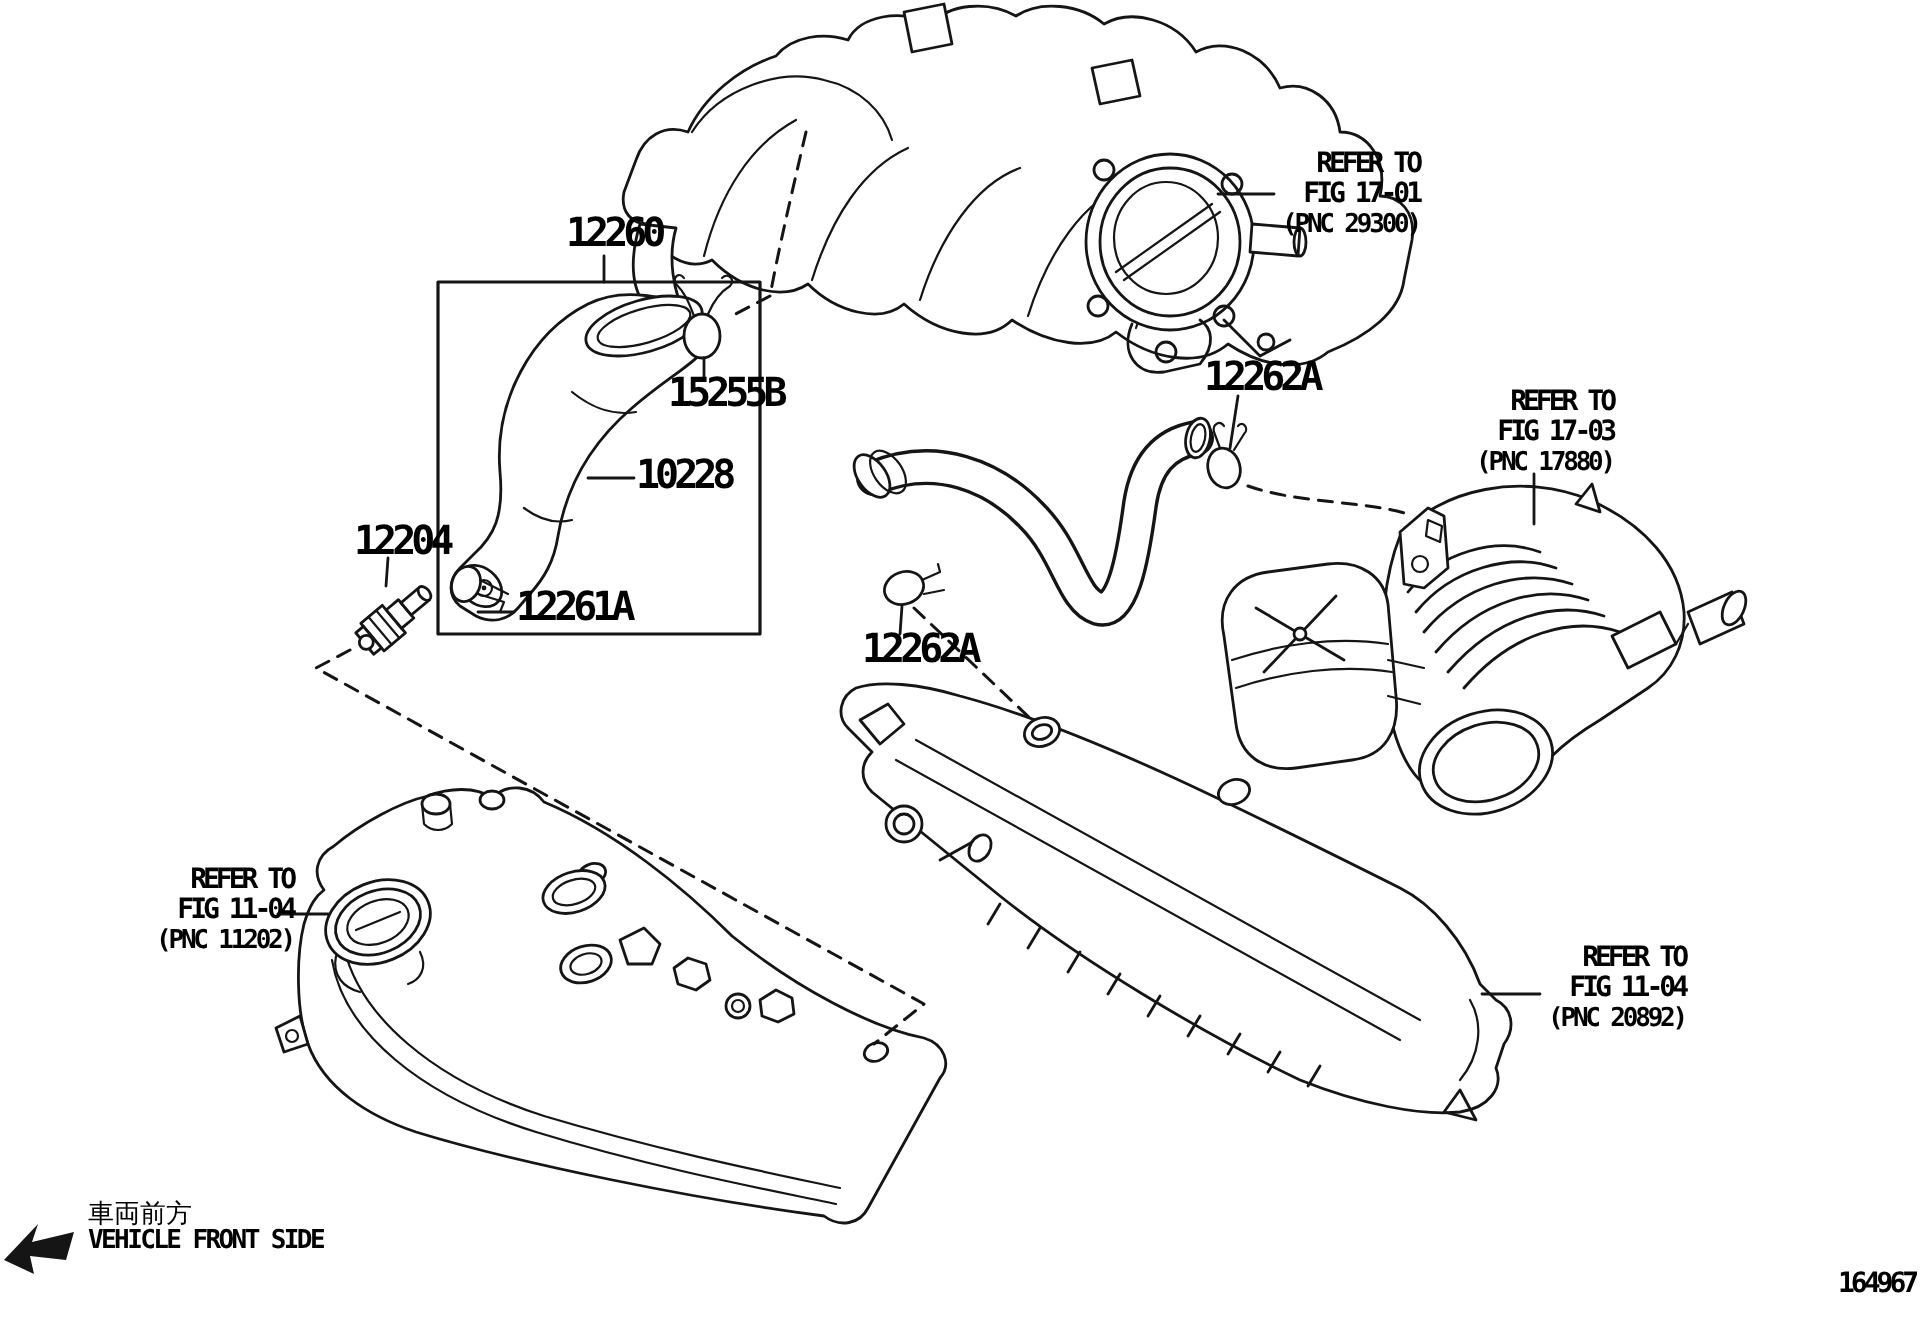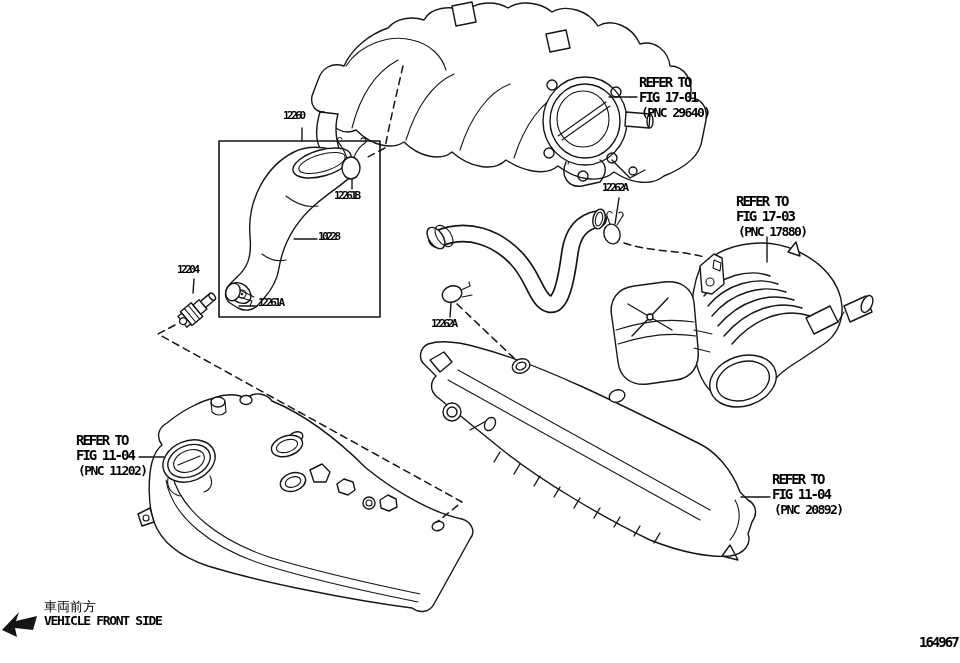--- a/index.html
+++ b/index.html
@@ -11,23 +11,23 @@
       fill:none;stroke:#151515;stroke-width:1.4;stroke-linecap:round;stroke-linejoin:round;}
   #art .fw{fill:#ffffff;}
   #art .blk{fill:#151515;stroke:none;}
   #art .dash{stroke-dasharray:7 5;stroke-width:1.5;}
   #art .thin{stroke-width:1.1;}
   #art .tubeO{stroke-width:18;stroke:#151515;fill:none;}
   #art .tubeI{stroke-width:14.6;stroke:#ffffff;fill:none;}
 
   .lbl{position:absolute;color:#000;font-weight:bold;white-space:nowrap;
        font-family:"DejaVu Sans Mono","Liberation Mono",monospace;}
-  .part{font-size:11px;letter-spacing:-2.5px;line-height:16px;}
+  .part{font-size:20px;letter-spacing:-2.5px;line-height:16px;}
   .ref{line-height:15px;}
-  .ref .r1,.ref .r2{display:block;font-size:14px;letter-spacing:-2px;}
+  .ref .r1,.ref .r2{display:block;font-size:14px;letter-spacing:-2px;text-align:right;}
   .ref .r3{display:block;font-size:13px;letter-spacing:-1.6px;padding-left:2px;}
   .jp{font-size:13px;letter-spacing:0px;font-family:"DejaVu Sans","Liberation Sans",sans-serif;font-weight:normal;}
   .en{font-size:13px;letter-spacing:-1.3px;}
   .fignum{font-size:14px;letter-spacing:-2px;}
 </style>
 </head>
 <body>
 
 <div id="stage">
 
@@ -260,31 +260,31 @@
       <line x1="609" y1="97" x2="637" y2="97"></line>
       <line x1="767" y1="237" x2="767" y2="262"></line>
       <line x1="139" y1="457" x2="164" y2="457"></line>
       <line x1="741" y1="497" x2="770" y2="497"></line>
     </g>
 
     <polygon class="blk" points="2,630 19,612 16,621 37,616 33,630 15,628 17,637"></polygon>
   </svg>
 
   <div class="lbl part" style="left:283px;top:108px">12260</div>
-  <div class="lbl part" style="left:334px;top:188px">12261B</div>
+  <div class="lbl part" style="left:334px;top:188px">15255B</div>
   <div class="lbl part" style="left:318px;top:229px">10228</div>
   <div class="lbl part" style="left:177px;top:262px">12204</div>
   <div class="lbl part" style="left:258px;top:295px">12261A</div>
   <div class="lbl part" style="left:602px;top:180px">12262A</div>
   <div class="lbl part" style="left:431px;top:316px">12262A</div>
 
   <div class="lbl ref" style="left:639px;top:75px">
     <span class="r1">REFER TO</span>
     <span class="r2">FIG 17-01</span>
-    <span class="r3">(PNC 29640)</span>
+    <span class="r3">(PNC 29300)</span>
   </div>
 
   <div class="lbl ref" style="left:736px;top:194px">
     <span class="r1">REFER TO</span>
     <span class="r2">FIG 17-03</span>
     <span class="r3">(PNC 17880)</span>
   </div>
 
   <div class="lbl ref" style="left:76px;top:433px">
     <span class="r1">REFER TO</span>

